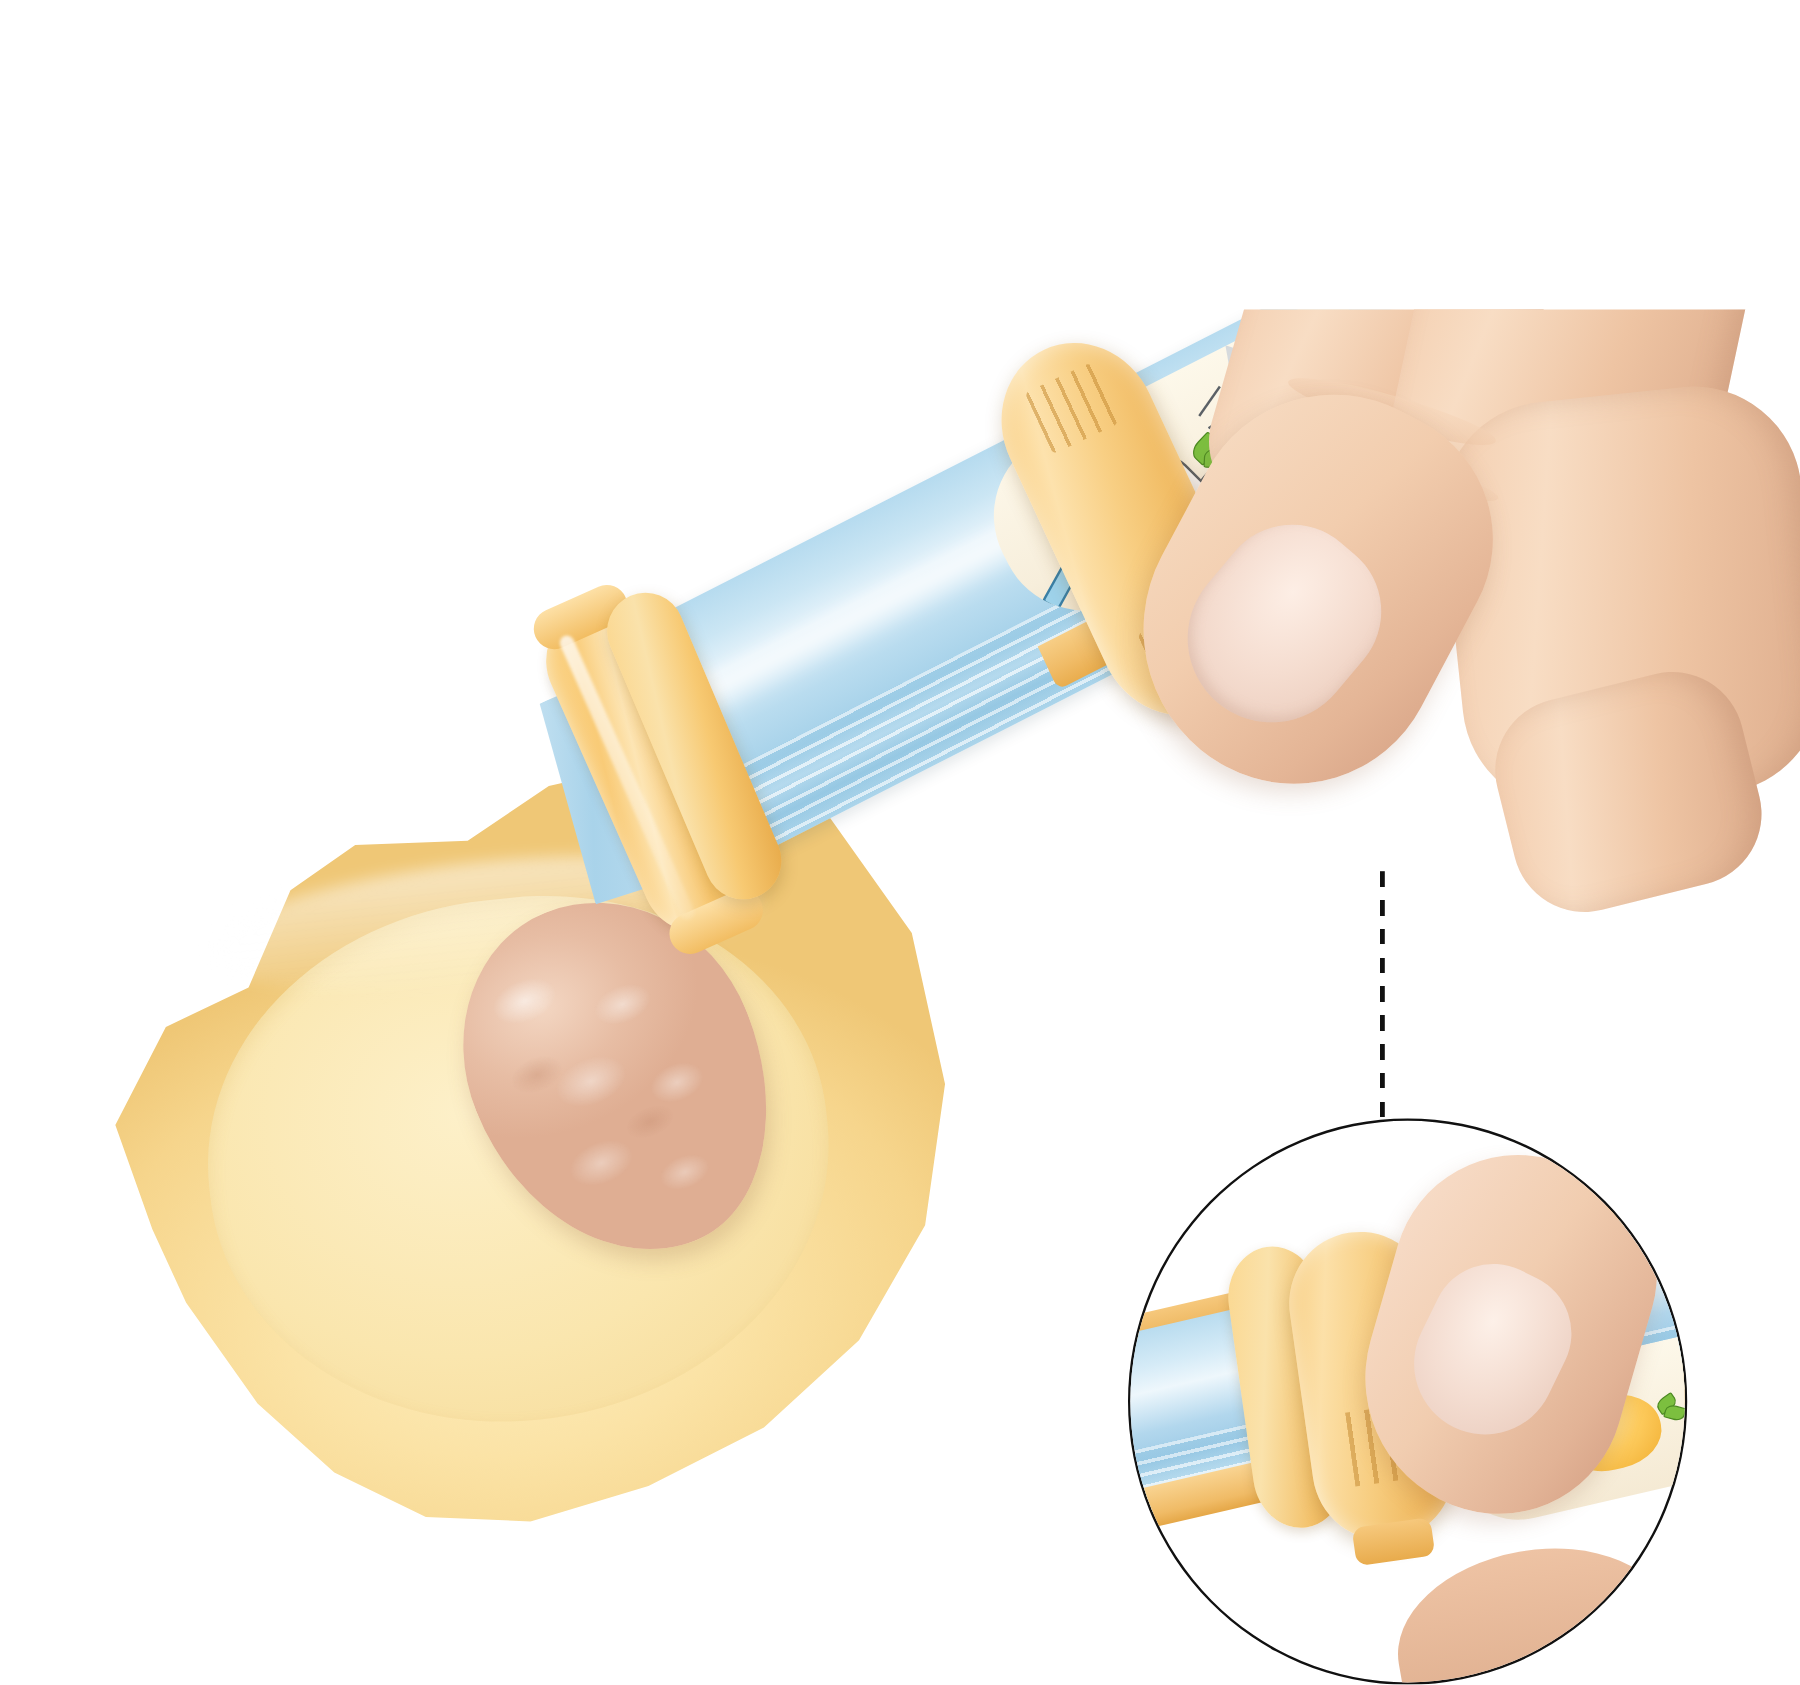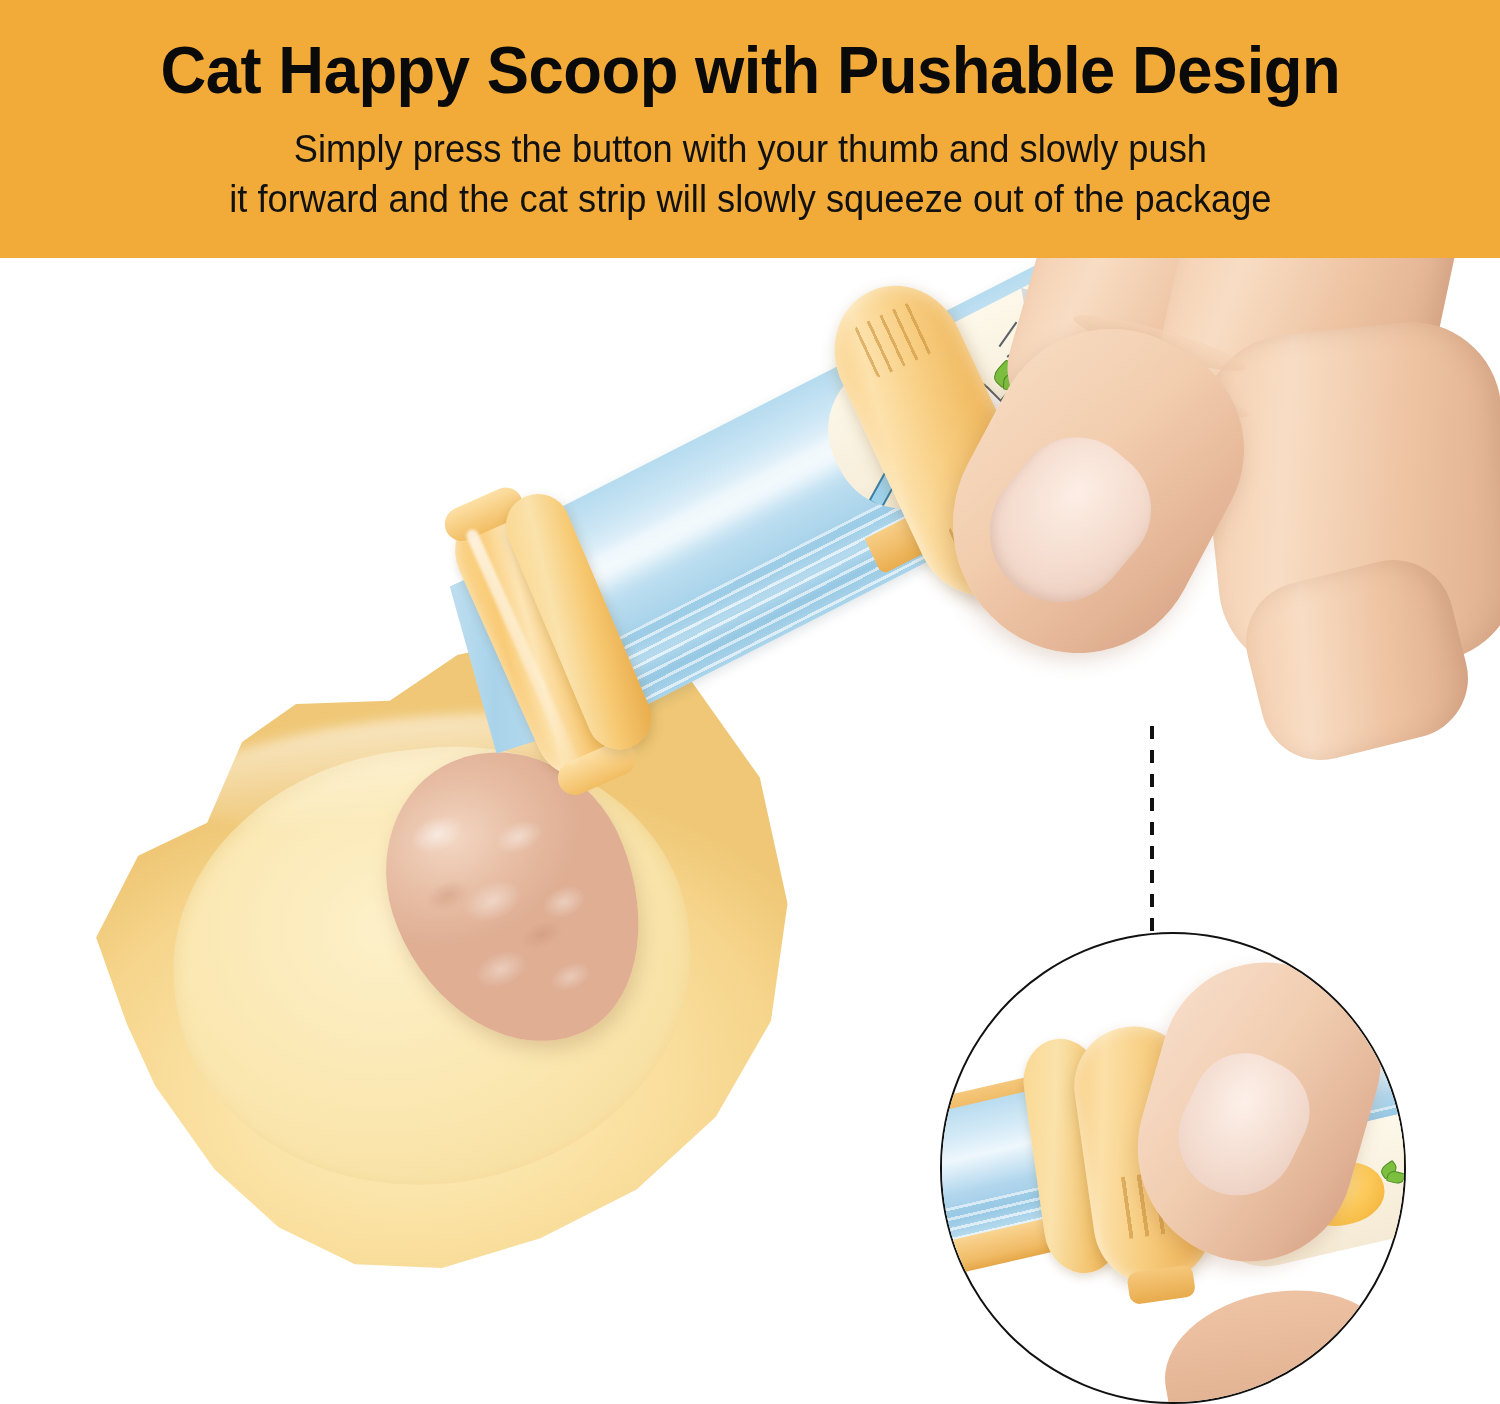--- a/index.html
+++ b/index.html
@@ -612,27 +612,20 @@
     background: repeating-linear-gradient(180deg,
       #111111 0px, #111111 13px,
       rgba(0,0,0,0) 13px, rgba(0,0,0,0) 24px);
   }
 </style>
 </head>
 <body>
 
 <div id="page">
 
-  <div id="banner">
-    <div id="banner-title">Cat Happy Scoop with Pushable Design</div>
-    <div id="banner-sub">
-      <span class="l1">Simply press the button with your thumb and slowly push</span>
-      <span class="l2">it forward and the cat strip will slowly squeeze out of the package</span>
-    </div>
-  </div>
 
   <div id="photo">
 
     <div id="scoop">
       <div class="scoop-body"></div>
       <div class="scoop-inner"></div>
       <div class="scoop-rim-hl"></div>
     </div>
 
     <div id="paste">

